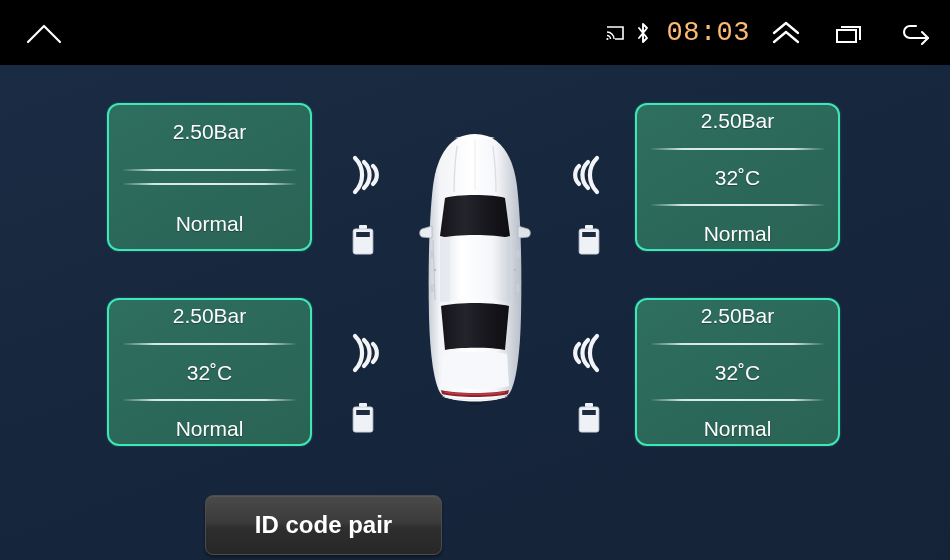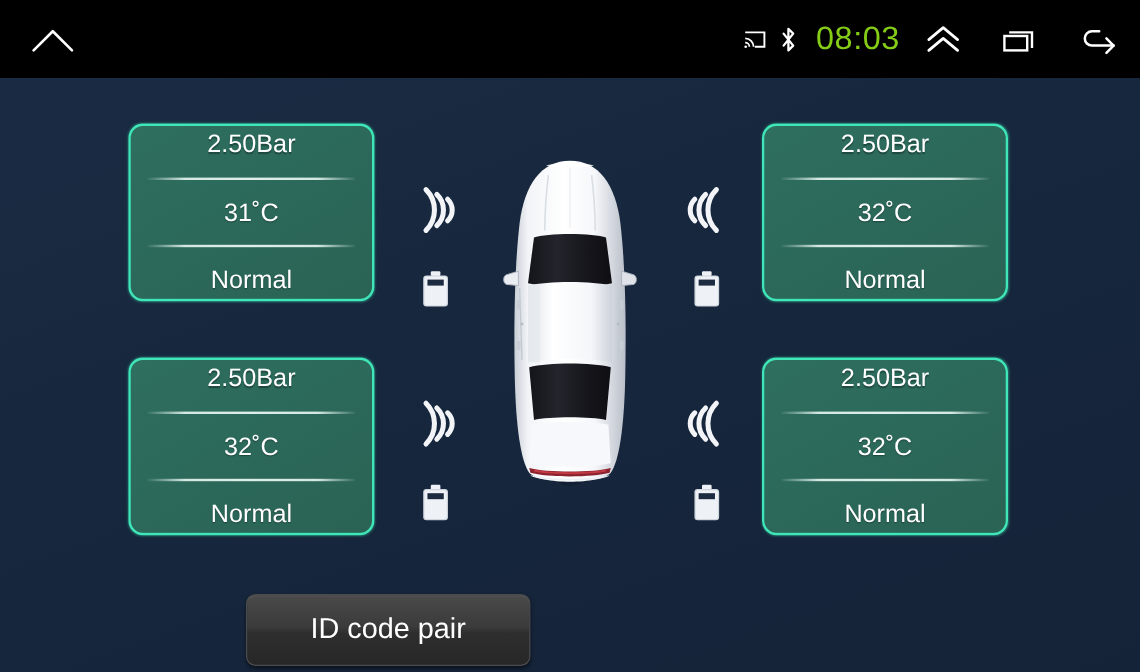--- a/index.html
+++ b/index.html
@@ -39,25 +39,25 @@
     display: flex;
     align-items: center;
     gap: 0px;
   }
   .sb-icon {
     display: inline-flex;
     align-items: center;
     justify-content: center;
   }
   .clock {
-    color: #84cc16;
+    color: #fdba74;
     font-size: 27px;
     letter-spacing: 0.5px;
     margin: 0 14px 0 14px;
-    font-family: Liberation Sans, sans-serif;
+    font-family: Liberation Mono, monospace;
   }
 
   
   .tyre-panel {
     position: absolute;
     width: 205px;
     height: 148px;
     box-sizing: border-box;
     border: 2px solid #3fe6b8;
     border-radius: 12px;
@@ -131,20 +131,21 @@
     border: 1px solid #4c4c4c;
     background: linear-gradient(to bottom, #4a4a4a 0%, #3b3b3b 45%, #2e2e2e 55%, #272727 100%);
     color: #ffffff;
     font-size: 24px;
     display: flex;
     align-items: center;
     justify-content: center;
     box-shadow: 0 2px 3px rgba(0,0,0,0.45), inset 0 1px 0 rgba(255,255,255,0.07);
     cursor: pointer;
     font-family: "Liberation Sans", sans-serif;
+    font-weight: bold;
   }
   .action-btn.left { left: 205px; top: 495px; }
   .action-btn.right { left: 510px; top: 495px; }
 </style>
 </head>
 <body>
 
 <div id="screen">
 
   <div id="statusbar">
@@ -194,21 +195,20 @@
           <path d="M30 18 H12 a6 6 0 0 1 0 -12 h6" fill="none" stroke="#ffffff" stroke-width="2.1" stroke-linecap="round" stroke-linejoin="round"></path>
           <path d="M24 12 L30 18 L24 24" fill="none" stroke="#ffffff" stroke-width="2.1" stroke-linecap="round" stroke-linejoin="round"></path>
         </svg>
       </span>
     </div>
   </div>
 
   <div class="tyre-panel fl">
     <div class="tyre-row">2.50Bar</div>
     <div class="tyre-sep"></div>
-    <div class="tyre-row">31˚C</div>
     <div class="tyre-sep"></div>
     <div class="tyre-row">Normal</div>
   </div>
 
   <div class="tyre-panel fr">
     <div class="tyre-row">2.50Bar</div>
     <div class="tyre-sep"></div>
     <div class="tyre-row">32˚C</div>
     <div class="tyre-sep"></div>
     <div class="tyre-row">Normal</div>

